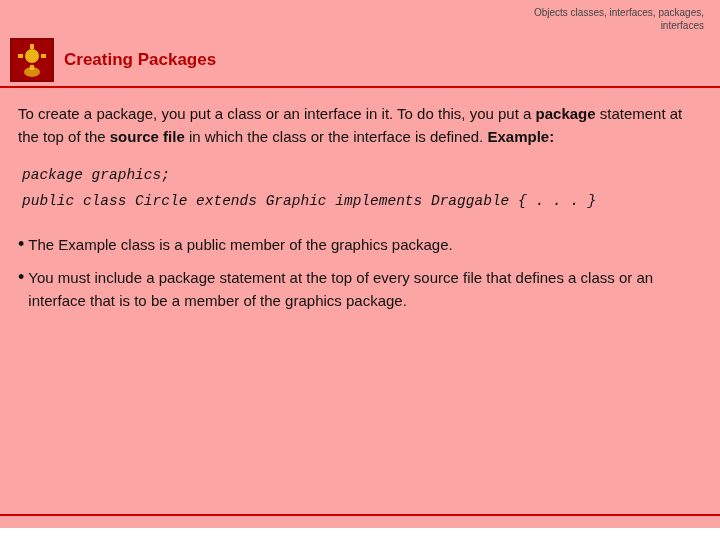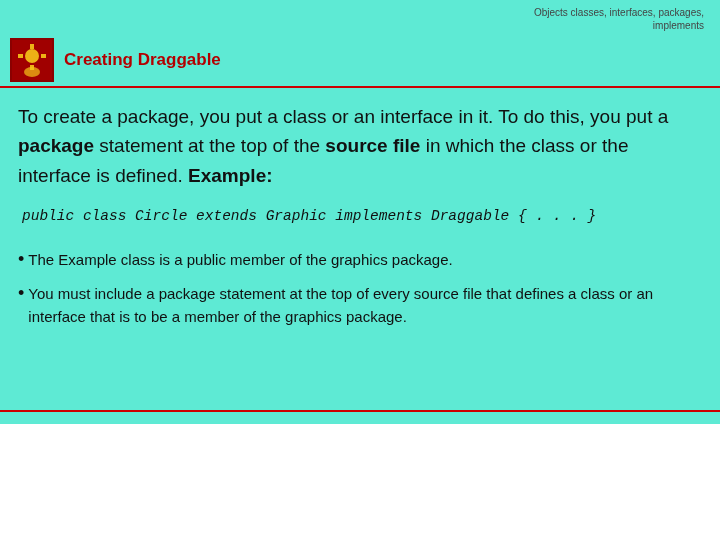--- a/index.html
+++ b/index.html
@@ -12,23 +12,23 @@
       width: 720px;
       height: 540px;
       background: #ffffff;
       font-family: Arial, sans-serif;
       font-size: 15px;
       overflow: hidden;
     }
 
     .page-wrapper {
       width: 720px;
-      height: 424px;
+      height: 528px;
       position: relative;
-      background: #5eead4;
+      background: #fca5a5;
     }
 
     .top-header {
       text-align: right;
       padding: 6px 16px 2px 16px;
       font-size: 10px;
       color: #444;
       line-height: 1.3;
     }
 
@@ -50,21 +50,21 @@
       font-size: 17px;
       font-weight: bold;
       color: #b30000;
     }
 
     .content {
       padding: 14px 18px 10px 18px;
     }
 
     .intro-paragraph {
-      font-size: 19px;
+      font-size: 15px;
       color: #111;
       line-height: 1.55;
       margin-bottom: 18px;
     }
 
     .intro-paragraph strong {
       font-weight: bold;
     }
 
     .code-block {
@@ -114,47 +114,48 @@
       background: #c00;
     }
   </style>
 </head>
 <body>
 
 <div class="page-wrapper">
 
   <div class="top-header">
     <span>Objects classes, interfaces, packages,</span><br>
-    <span>implements</span>
+    <span>interfaces</span>
   </div>
 
   <div class="title-bar">
 
     <svg class="logo" viewBox="0 0 44 44" xmlns="http://www.w3.org/2000/svg">
       <rect width="44" height="44" fill="#8B0000"></rect>
       <rect x="2" y="2" width="40" height="40" fill="#a00000"></rect>
 
       <circle cx="22" cy="18" r="7" fill="#f5c518" opacity="0.9"></circle>
       <rect x="20" y="6" width="4" height="5" fill="#f5c518" opacity="0.9"></rect>
       <rect x="20" y="27" width="4" height="5" fill="#f5c518" opacity="0.9"></rect>
       <rect x="8" y="16" width="5" height="4" fill="#f5c518" opacity="0.9"></rect>
       <rect x="31" y="16" width="5" height="4" fill="#f5c518" opacity="0.9"></rect>
 
       <ellipse cx="22" cy="34" rx="8" ry="5" fill="#f5c518" opacity="0.7"></ellipse>
     </svg>
 
-    <span class="title-text">Creating Draggable</span>
+    <span class="title-text">Creating Packages</span>
   </div>
 
   <div class="content">
 
     <p class="intro-paragraph">
       <span>To create a package, you put a class or an interface in it. To do this, you put a </span><strong>package</strong><span> statement at the top of the </span><strong>source file</strong><span> in which the class or the interface is defined. </span><strong>Example:</strong>
     </p>
 
+    <div class="code-block code-block-first">package graphics;</div>
     <div class="code-block">public class Circle extends Graphic implements Draggable { . . . }</div>
 
     <div class="bullet-section">
 
       <div class="bullet-item">
         <span class="bullet-dot">•</span>
         <span class="bullet-text">The Example class is a public member of the graphics package.</span>
       </div>
 
       <div class="bullet-item">

